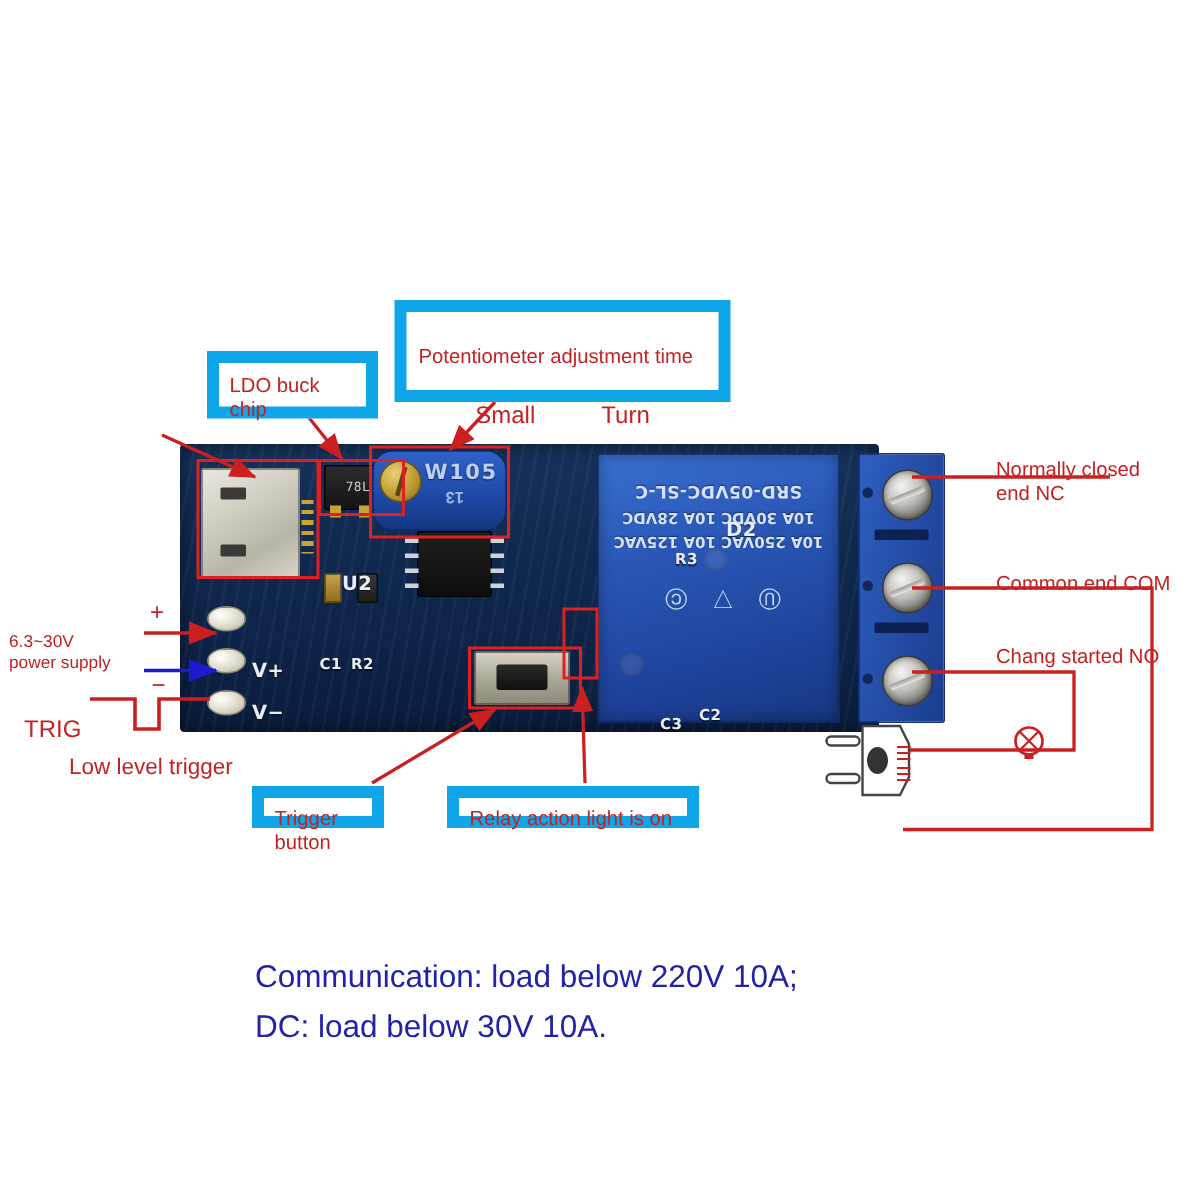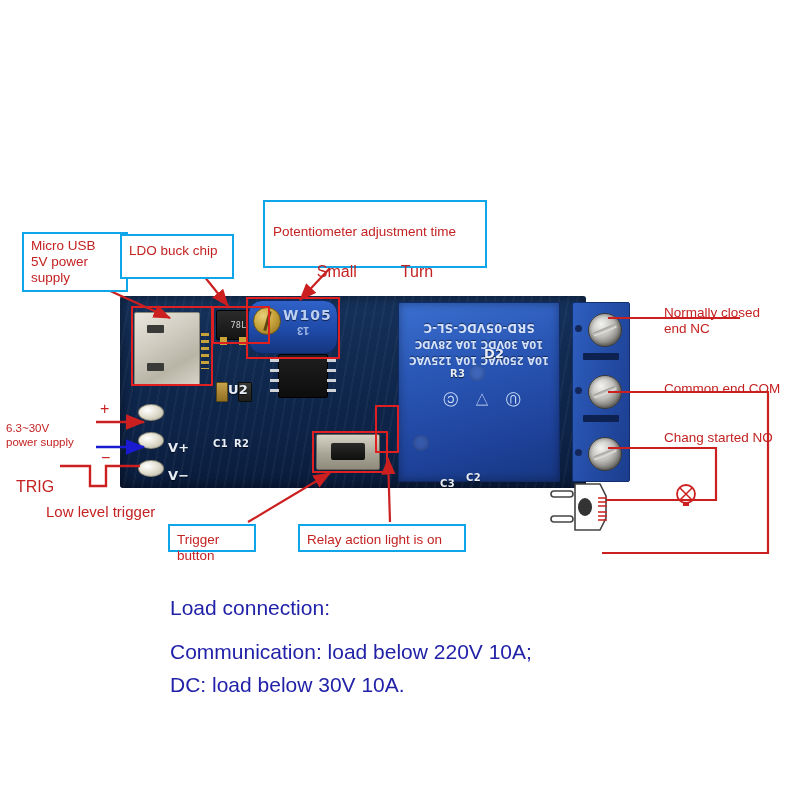--- a/index.html
+++ b/index.html
@@ -12,21 +12,21 @@
     width: 800px;
     height: 800px;
     background: #ffffff;
     overflow: hidden;
     font-family: "Liberation Sans", sans-serif;
   }
 
   
   .callout {
     position: absolute;
-    border: 2px solid #0ea5e9;
+    border: 8px solid #0ea5e9;
     background: #ffffff;
     color: #c42222;
     font-size: 13.5px;
     line-height: 1.18;
     padding: 4px 7px;
     box-sizing: border-box;
     white-space: pre-line;
     z-index: 40;
   }
   .plain-label {
@@ -471,25 +471,22 @@
       <rect x="551" y="491" width="22" height="6" rx="3"></rect>
       <rect x="551" y="516" width="22" height="6" rx="3"></rect>
     </g>
     <ellipse cx="585" cy="507" rx="7" ry="9" fill="#333"></ellipse>
     <g stroke="#cc2020" stroke-width="1.4">
       <path d="M598,498 L607,498 M598,502 L607,502 M598,506 L607,506"></path>
       <path d="M598,512 L607,512 M598,516 L607,516 M598,520 L607,520"></path>
     </g>
   </svg>
 
-  <div class="callout" style="left:22px; top:232px; width:106px;">Micro USB
-5V power
-supply</div>
-
-  <div class="callout" style="left:120px; top:234px; width:114px; padding-top:7px; height:45px;">LDO buck chip</div>
+
+  <div class="callout" style="left:138px; top:234px; width:114px; padding-top:7px; height:45px;">LDO buck chip</div>
 
   <div class="callout" style="left:263px; top:200px; width:224px; height:68px; padding:6px 8px;">
     <div>Potentiometer adjustment time</div>
     <div style="margin-top:7px; font-size:16px; display:flex; justify-content:center; gap:44px;">
       <span>Small</span>
       <span>Turn</span>
     </div>
   </div>
 
   <div class="callout" style="left:168px; top:524px; width:88px; height:28px; padding-top:6px;">Trigger button</div>
@@ -501,17 +498,16 @@
   <div class="plain-label big" style="left:100px; top:400px;">+</div>
   <div class="plain-label big" style="left:101px; top:449px;">−</div>
   <div class="plain-label" style="left:16px; top:478px; font-size:16px;">TRIG</div>
   <div class="plain-label" style="left:46px; top:503px; font-size:15px;">Low level trigger</div>
 
   <div class="plain-label" style="left:664px; top:305px;">Normally closed
 end NC</div>
   <div class="plain-label" style="left:664px; top:381px;">Common end COM</div>
   <div class="plain-label" style="left:664px; top:430px;">Chang started NO</div>
 
-  <div class="desc" style="left:170px; top:596px;">Load connection:</div>
   <div class="desc" style="left:170px; top:640px;">Communication: load below 220V 10A;</div>
   <div class="desc" style="left:170px; top:673px;">DC: load below 30V 10A.</div>
 
 </div>
 
 </body></html>

